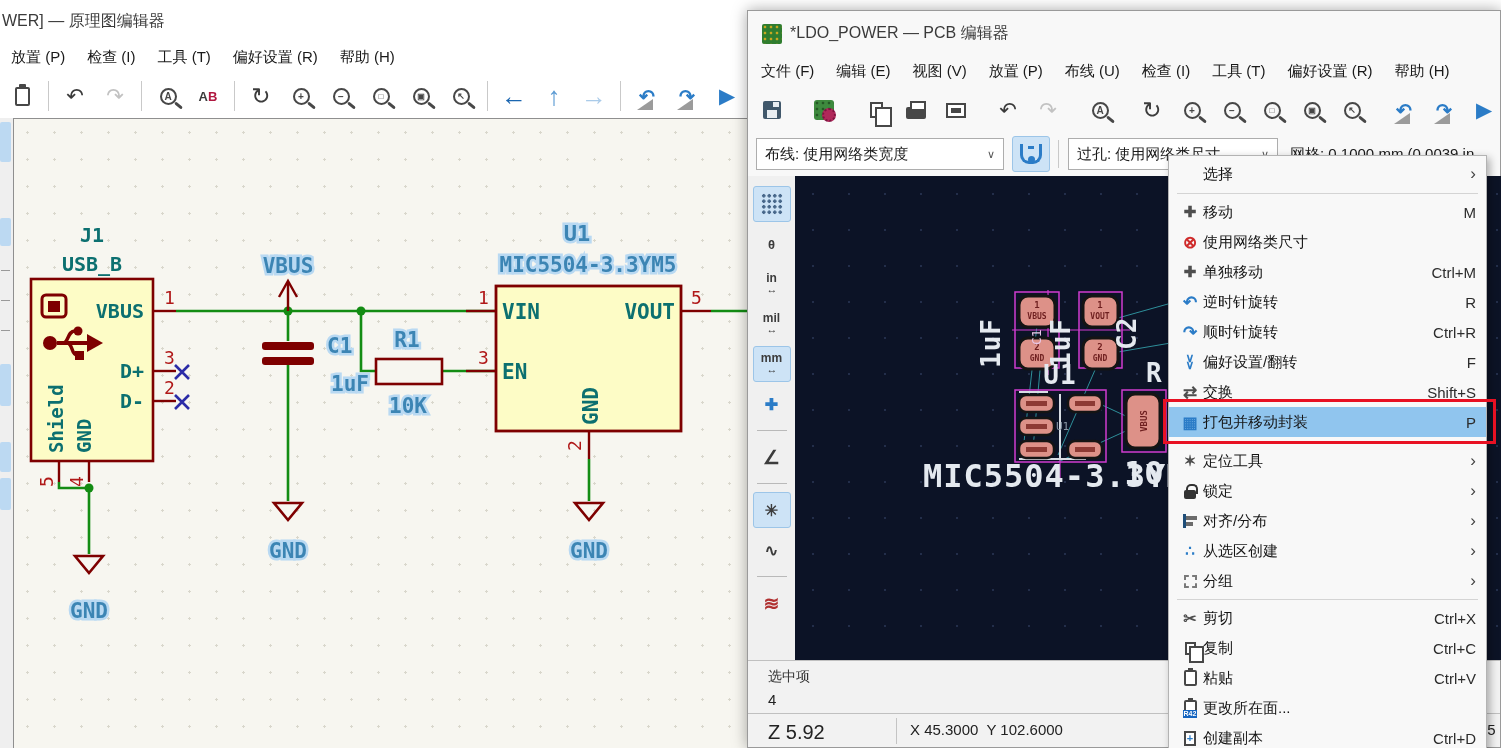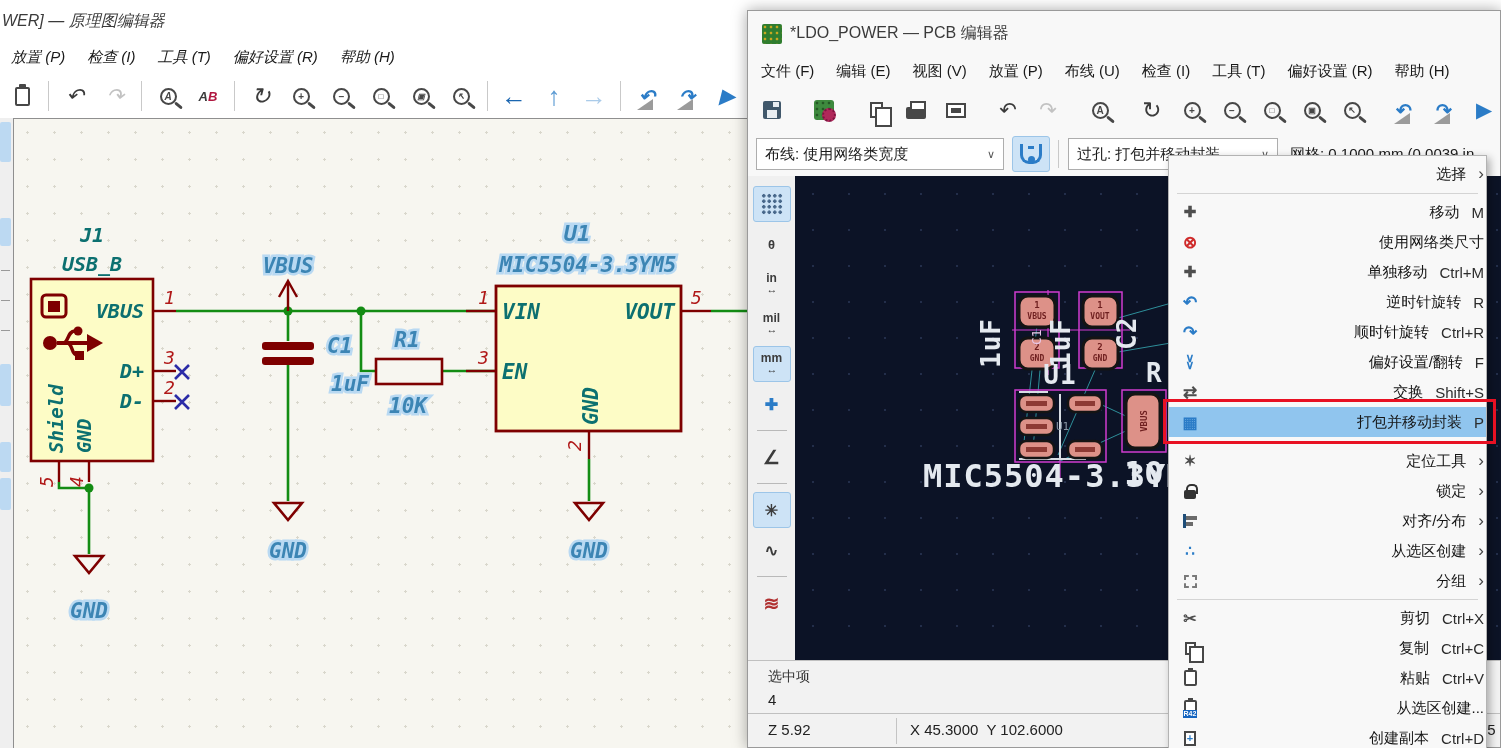--- a/index.html
+++ b/index.html
@@ -2,21 +2,21 @@
 <html><head>
 <meta charset="utf-8">
 <style>
   * { margin:0; padding:0; box-sizing:border-box; }
   html,body { width:1501px; height:748px; overflow:hidden; background:#fff;
     font-family:"Liberation Sans", sans-serif; }
   #app { position:relative; width:1501px; height:748px; overflow:hidden; background:#fff; }
   .abs { position:absolute; }
 
   
-  #sch-window { left:0; top:0; width:747px; height:748px; background:#fff;font-style:italic; }
+  #sch-window { left:0; top:0; width:747px; height:748px; background:#fff; }
   #pcb-window { left:747px; top:10px; width:754px; height:738px; background:#f8f8f8;
     border:1px solid #9a9a9a; box-shadow:0 0 14px rgba(0,0,0,.35); }
 
   .titlebar-text { font-size:16px; color:#3a3a3a; white-space:nowrap; }
   .menubar { display:flex; align-items:center; font-size:15px; color:#1a1a1a; }
   .menubar span { padding:4px 11px; white-space:nowrap; cursor:default; }
   .toolbar { display:flex; align-items:center; }
   .tsep { width:1px; height:30px; background:#c9c9c9; margin:0 6px; }
   .ti { width:40px; height:36px; display:flex; align-items:center; justify-content:center;
         font-size:21px; color:#3c3c3c; flex:0 0 auto; }
@@ -89,21 +89,21 @@
   .psilk { fill:#e4e9ef; font-weight:bold; letter-spacing:1px; }
   .ppadt { fill:#6e1f1f; font-weight:bold; }
 
   
   #statusbar { left:748px; top:660px; width:752px; height:87px; background:#f2f2f2; font-size:15px; color:#222; }
   .svsep { position:absolute; width:1px; height:26px; background:#c4c4c4; }
 
   
   #context-menu { left:1168px; top:155px; width:319px; height:600px; background:#f8f8f8;
       border:1px solid #b3b3b3; box-shadow:3px 3px 8px rgba(0,0,0,.3); z-index:50; padding-top:2px; }
-  .cm-item { display:flex; align-items:center; height:30px; padding:0 2px 0 8px; font-size:15px; color:#151515;text-align:right; }
+  .cm-item { display:flex; align-items:center; height:30px; padding:0 10px 0 8px; font-size:15px; color:#151515; }
   .cm-item.hl { background:#90c5ee; }
   .cm-ic { width:26px; display:flex; align-items:center; justify-content:center; font-size:15px; flex:0 0 auto; }
   .cm-label { flex:1 1 auto; white-space:nowrap; overflow:hidden; }
   .cm-short { color:#2c2c2c; margin-left:12px; white-space:nowrap; }
   .cm-sub { color:#444; font-size:17px; margin-left:12px; }
   .cm-sep { height:1px; background:#d4d4d4; margin:3px 8px; }
   .ic-blue { color:#2b7cc7; font-weight:bold; }
   .ic-red { color:#cf2b2b; font-weight:bold; }
   .ic-gray { color:#4e4e4e; font-weight:bold; }
   .flipic { display:flex; flex-direction:column; line-height:7px; color:#2b7cc7; font-size:12px; font-weight:bold; }
@@ -422,21 +422,21 @@
 
   <div class="abs dd" style="left:756px; top:138px; width:248px; height:32px;">
     <span>布线: 使用网络类宽度</span>
     <span class="chev">∨</span>
   </div>
   <div class="abs tbtn sel" style="left:1012px; top:136px; width:38px; height:36px;">
     <span class="track-icon"></span>
   </div>
   <div class="abs" style="left:1058px; top:140px; width:1px; height:28px; background:#c9c9c9;"></div>
   <div class="abs dd" style="left:1068px; top:138px; width:210px; height:32px;">
-    <span>过孔: 打包并移动封装</span>
+    <span>过孔: 使用网络类尺寸</span>
     <span class="chev">∨</span>
   </div>
   <div class="abs" style="left:1290px; top:145px; font-size:15px; color:#1a1a1a; white-space:nowrap; width:210px; overflow:hidden;">网格: 0.1000 mm (0.0039 in</div>
 
   <div class="abs vtb" style="left:748px; top:176px; width:47px; height:484px;">
     <div class="vti sel">
         <span class="grid-ic"></span>
       </div>
     <div class="vti" style="font-size:13px;">
         <span>θ</span>
@@ -542,21 +542,21 @@
         <text class="psilk" x="1124" y="484" font-size="32">10</text>
       </g>
     </svg>
   </div>
 
   <div class="abs" id="statusbar">
     <div class="abs" style="left:0; top:0; width:752px; height:1px; background:#c0c0c0;"></div>
     <div class="abs" style="left:20px; top:8px; font-size:14px; color:#333;">选中项</div>
     <div class="abs" style="left:20px; top:31px; font-size:15px;">4</div>
     <div class="abs" style="left:0; top:53px; width:752px; height:1px; background:#c0c0c0;"></div>
-    <div class="abs" style="left:20px; top:61px; font-size:15px;">Z 5.92</div>
+    <div class="abs" style="left:20px; top:61px; font-size:20px;">Z 5.92</div>
     <div class="svsep" style="left:148px; top:58px;"></div>
     <div class="abs" style="left:162px; top:61px; font-size:15px; white-space:pre;">X 45.3000  Y 102.6000</div>
     <div class="abs" style="left:731px; top:61px; font-size:15px;">55</div>
   </div>
 
   <div class="abs" id="context-menu">
     <div class="cm-item" style="height:32px;">
       <span class="cm-ic"></span>
       <span class="cm-label">选择</span>
       <span class="cm-sub">›</span>
@@ -657,21 +657,21 @@
         </span>
       <span class="cm-label">粘贴</span>
       <span class="cm-short">Ctrl+V</span>
     </div>
     <div class="cm-item">
       <span class="cm-ic">
         <span class="pasteic">
             <span class="badge">R42</span>
           </span>
       </span>
-      <span class="cm-label">从选区创建...</span>
+      <span class="cm-label">更改所在面...</span>
     </div>
     <div class="cm-item">
       <span class="cm-ic">
           <span class="dupic">+</span>
         </span>
       <span class="cm-label">创建副本</span>
       <span class="cm-short">Ctrl+D</span>
     </div>
   </div>
 

